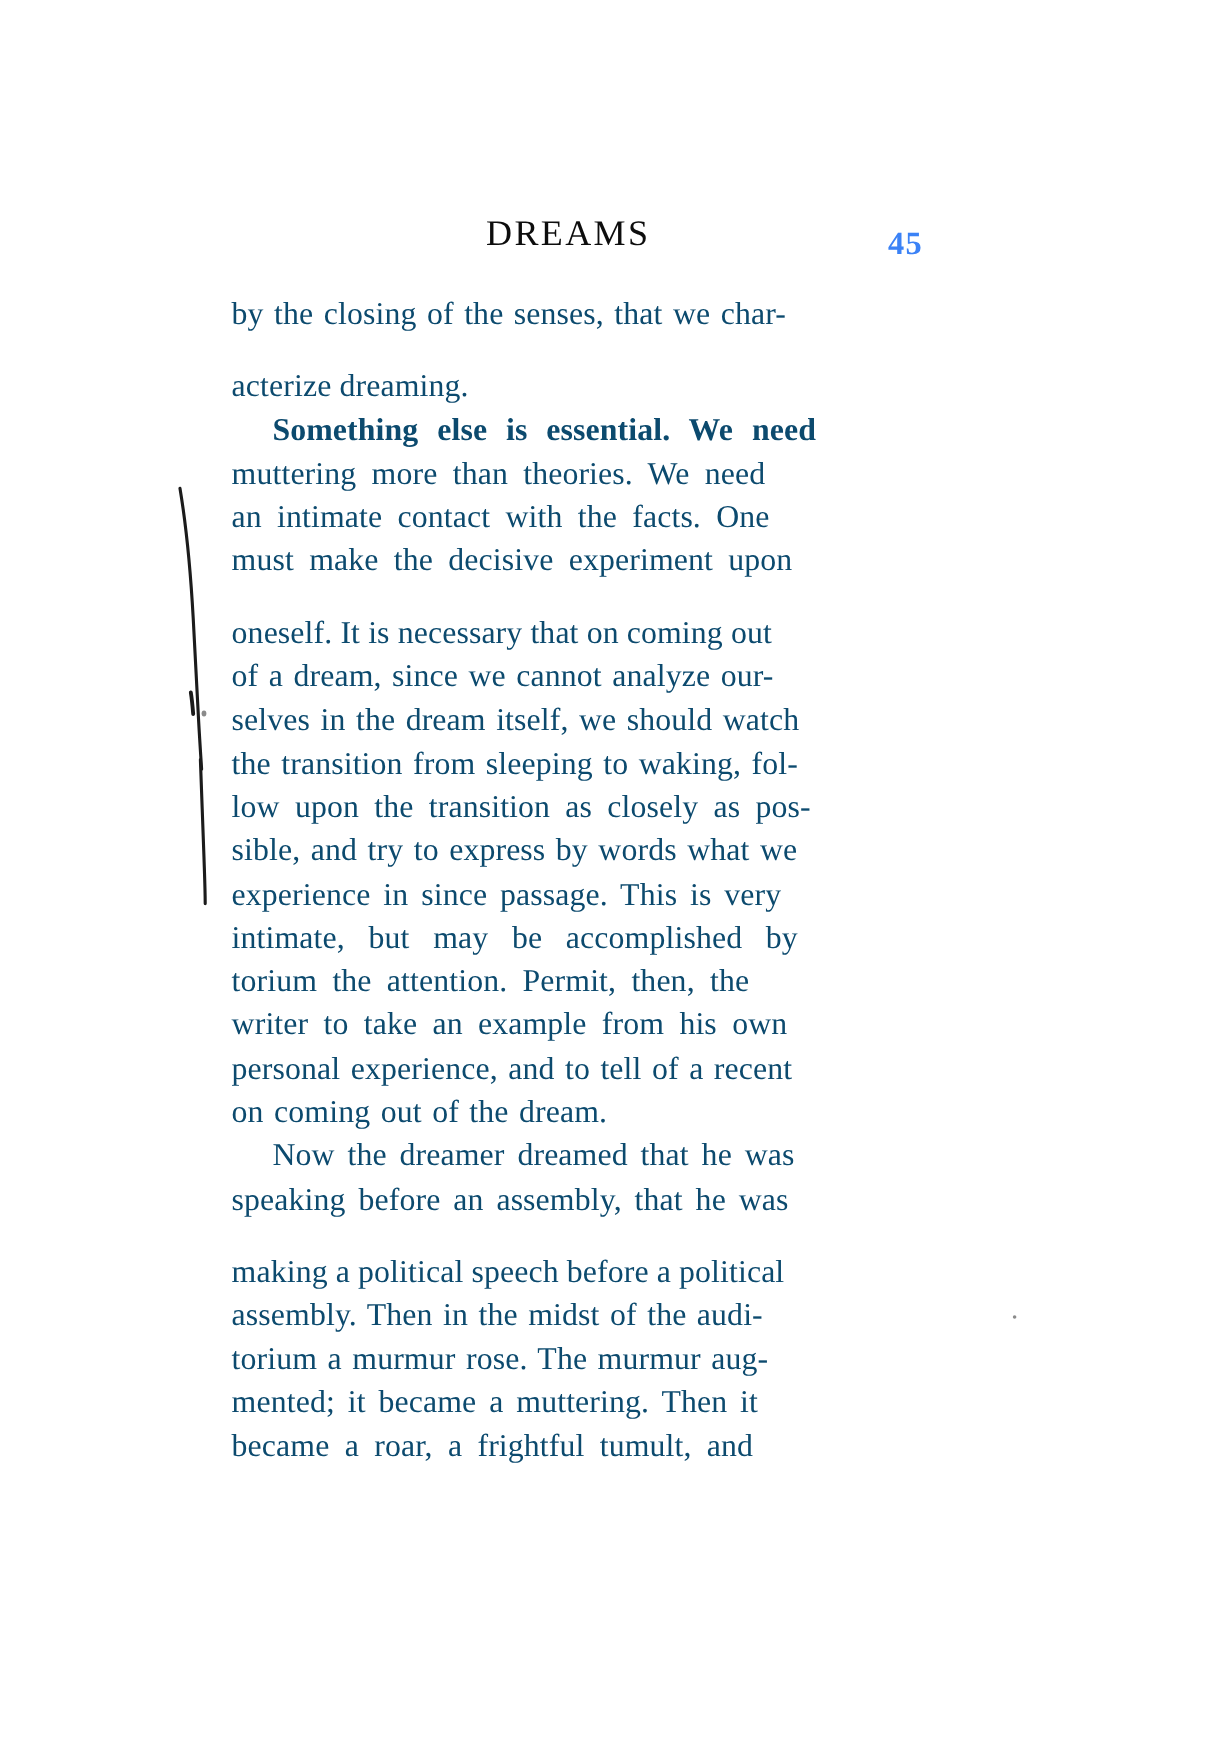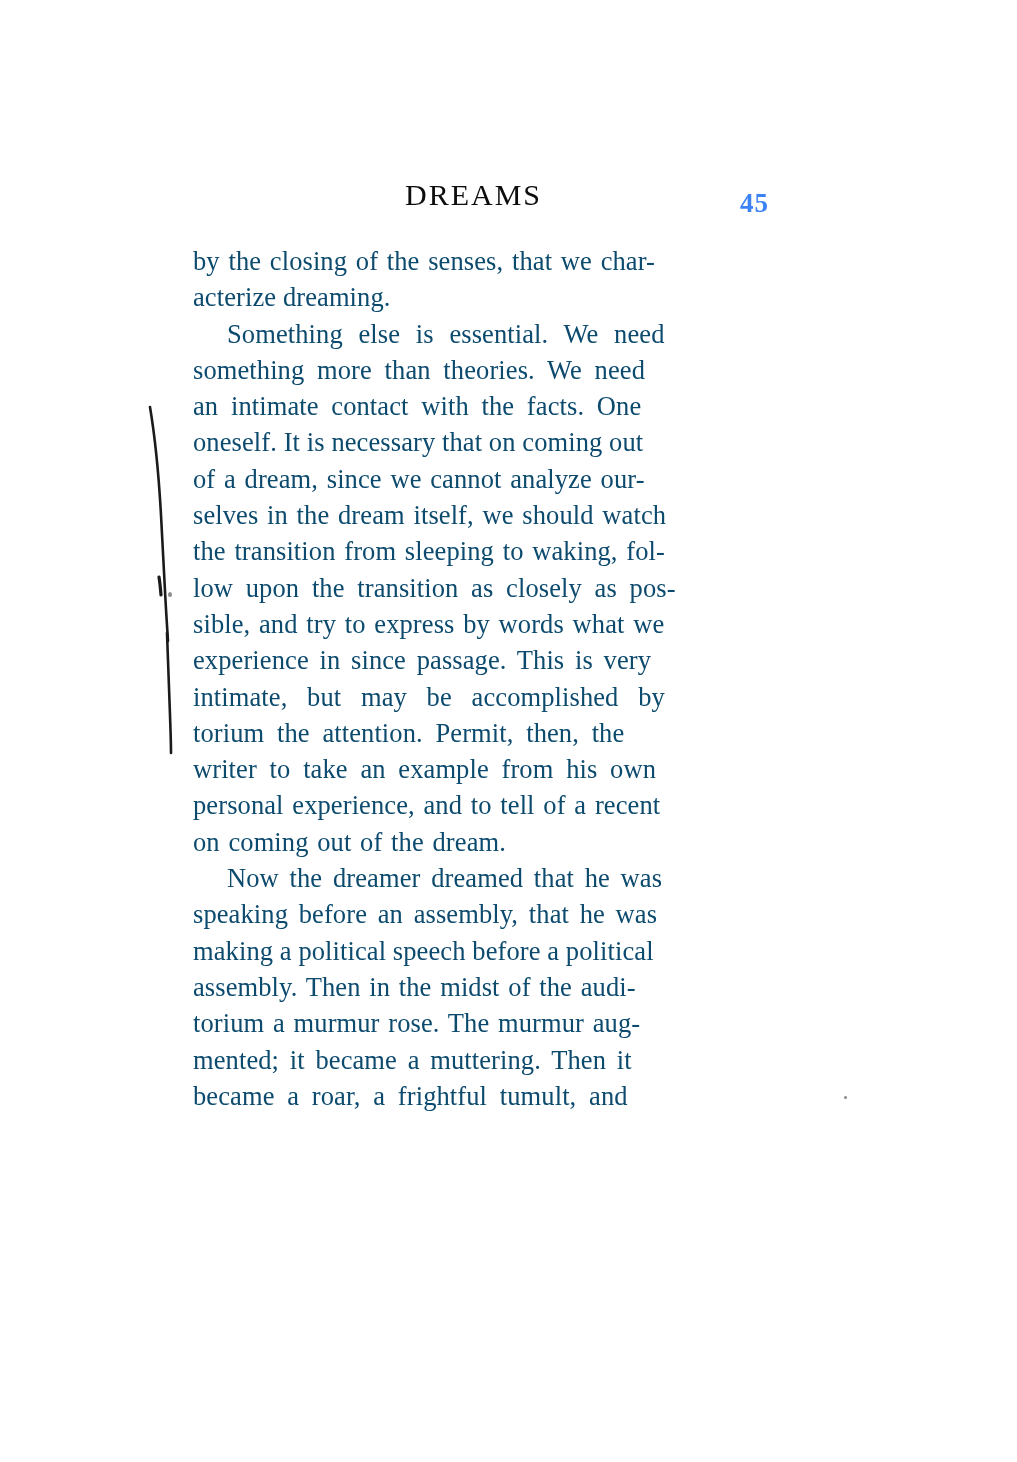--- a/index.html
+++ b/index.html
@@ -66,25 +66,25 @@
     color: #0c4a6e;
     white-space: nowrap;
     letter-spacing: 0.1px;
   }
   .indent {
     display: inline-block;
     width: 34px;
   }
 
   
-  .ws0 { word-spacing: 0px; }
+  .ws0 { word-spacing: 0px; margin-top: 24px; }
   .ws1 { word-spacing: 2px; }
   .ws2 { word-spacing: 4px; }
   .ws3 { word-spacing: 6px; }
-  .ws4 { word-spacing: 9px; }
+  .ws4 { word-spacing: 9px; font-weight: bold; }
   .ws5 { word-spacing: 13px; }
 
   
   .margin-mark {
     position: absolute;
     left: 130px;
     top: 405px;
     width: 70px;
     height: 360px;
     pointer-events: none;
@@ -109,22 +109,23 @@
 
   <div class="body-block">
 
     <div>
       <div class="line ws1">by the closing of the senses, that we char-</div>
       <div class="line ws0">acterize dreaming.</div>
     </div>
 
     <div>
       <div class="line ws4"><span class="indent"></span><span>Something else is essential.  We need</span></div>
-      <div class="line ws3">something more than theories.  We need</div>
+      <div class="line ws3">muttering more than theories.  We need</div>
       <div class="line ws3">an intimate contact with the facts.  One</div>
+      <div class="line ws3">must make the decisive experiment upon</div>
       <div class="line ws0">oneself.  It is necessary that on coming out</div>
       <div class="line ws1">of a dream, since we cannot analyze our-</div>
       <div class="line ws1">selves in the dream itself, we should watch</div>
       <div class="line ws1">the transition from sleeping to waking, fol-</div>
       <div class="line ws3">low upon the transition as closely as pos-</div>
       <div class="line ws1">sible, and try to express by words what we</div>
       <div class="line ws2">experience in since passage.  This is very</div>
       <div class="line ws5">intimate, but may be accomplished by</div>
       <div class="line ws3">torium the attention.  Permit, then, the</div>
       <div class="line ws3">writer to take an example from his own</div>

